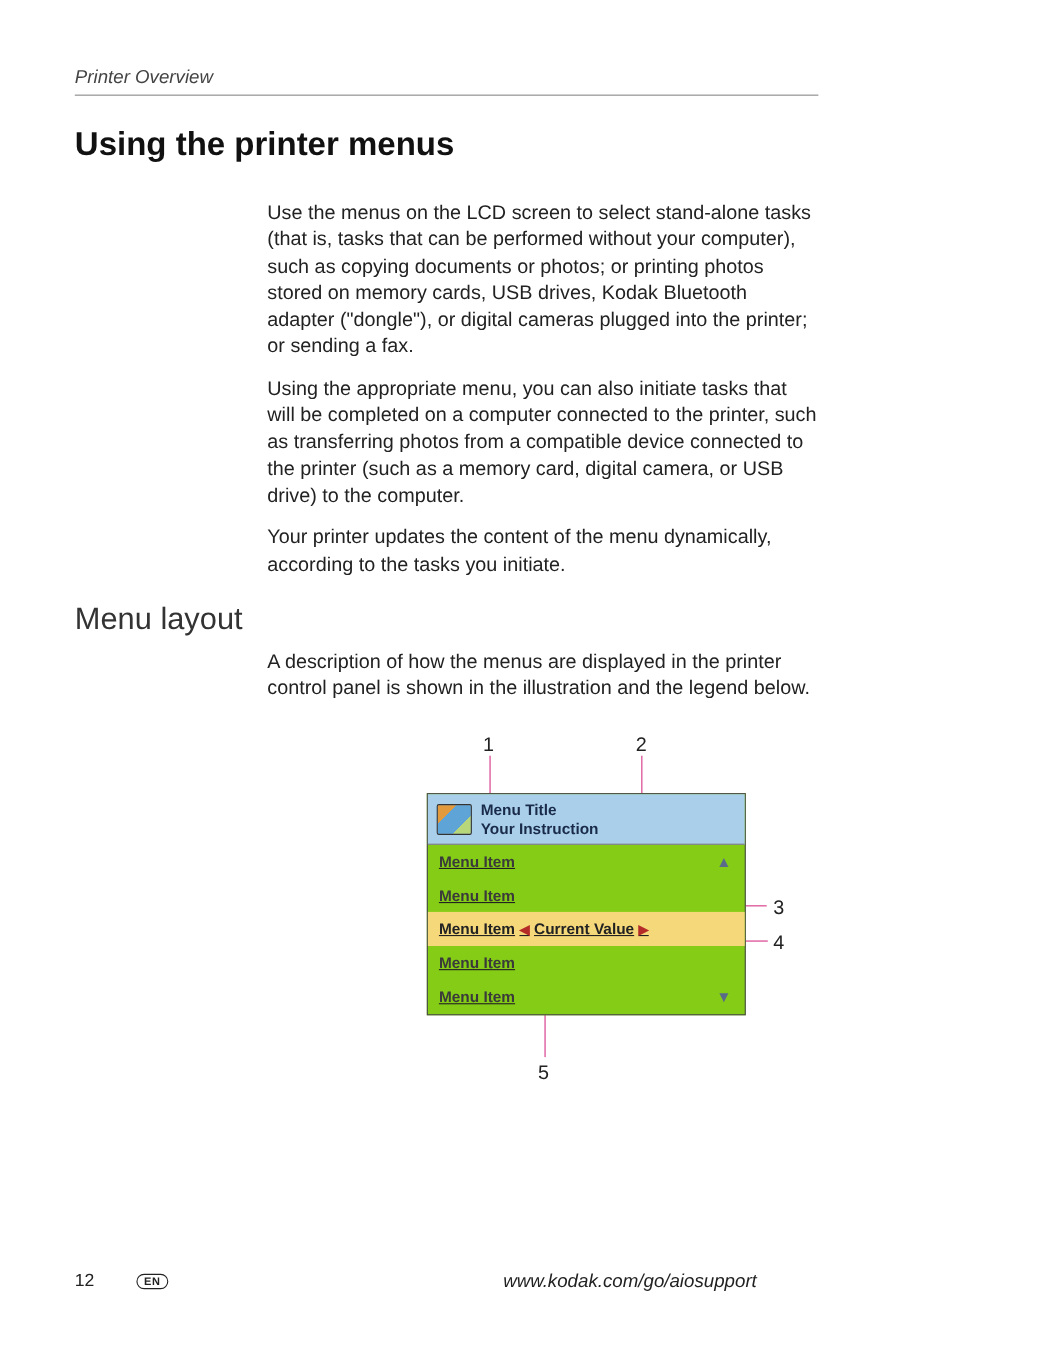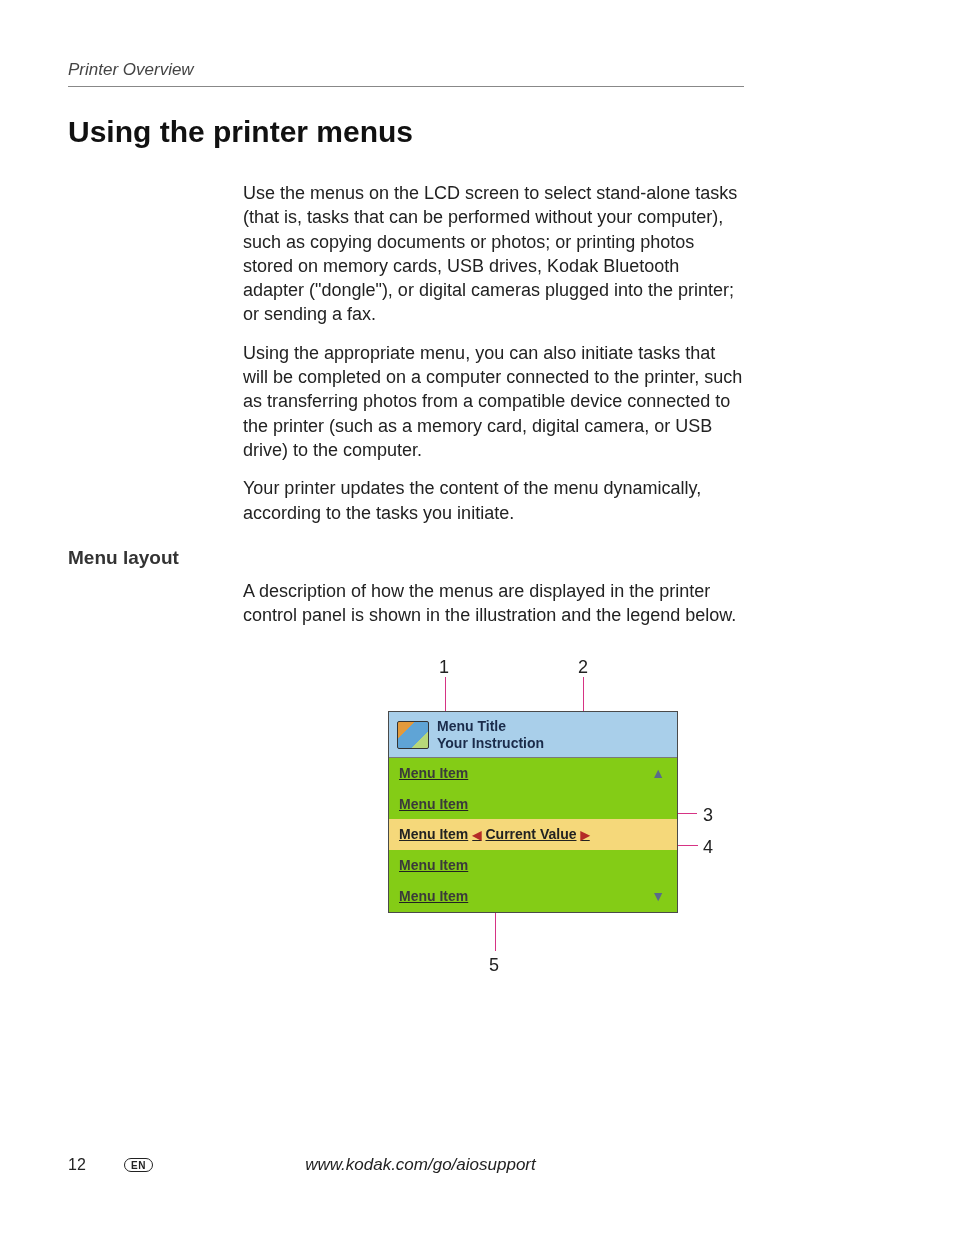--- a/index.html
+++ b/index.html
@@ -34,22 +34,22 @@
     margin-left: 175px;
     margin-right: 0px;
     font-size: 18px;
     line-height: 1.35;
     color: #222;
   }
   .body-block p {
     margin: 0 0 14px 0;
   }
   h2.subhead {
-    font-size: 19px;
-    font-weight: 700;
+    font-size: 28px;
+    font-weight: 400;
     color: #333;
     margin: 22px 0 10px 0;
   }
 
   
   .diagram-wrap {
     position: relative;
     width: 620px;
     height: 340px;
     margin: 24px auto 0 auto;
@@ -150,21 +150,21 @@
     border: 1.3px solid #222;
     border-radius: 999px;
     font-size: 10px;
     font-weight: 700;
     padding: 0.5px 6px;
     letter-spacing: 0.5px;
     margin-left: 6px;
   }
   .footer-url {
     flex: 1;
-    text-align: center;
+    text-align: right;
     font-style: italic;
     font-size: 17px;
   }
 </style>
 </head>
 <body>
 
 <div class="page">
 
   <div class="running-header">Printer Overview</div>

